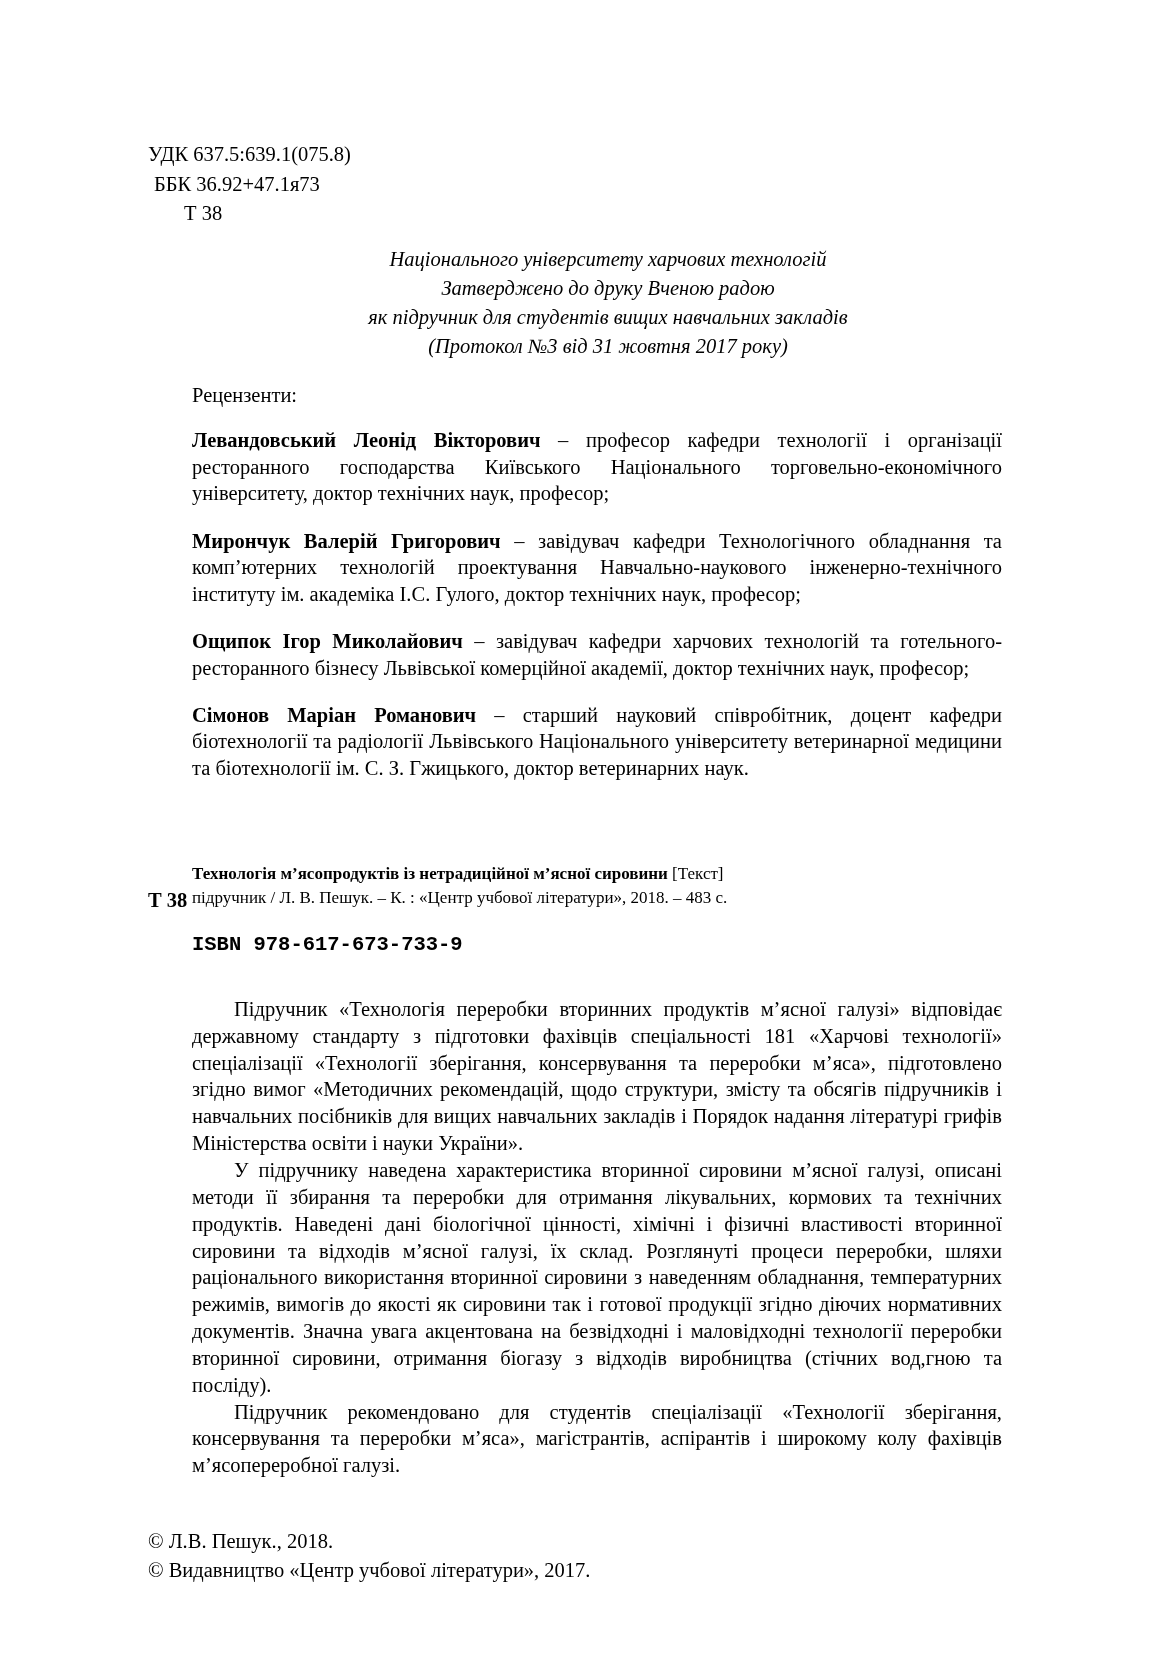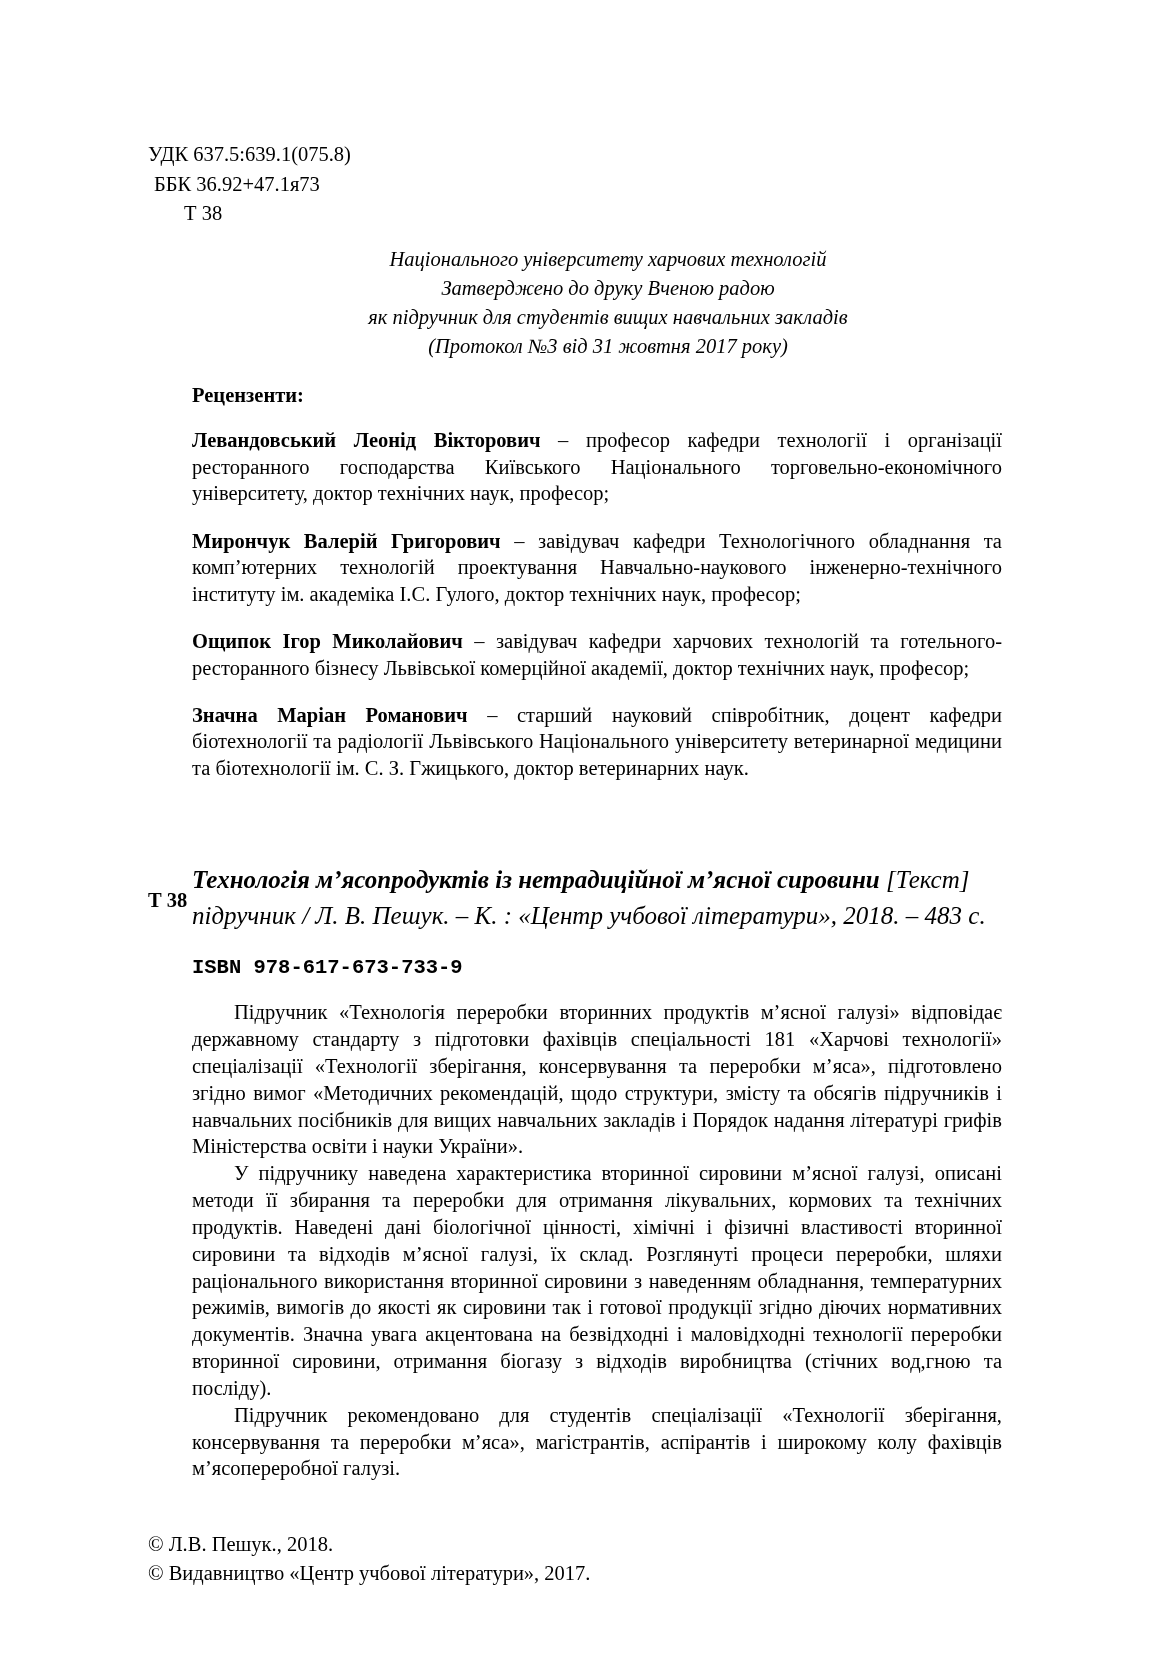--- a/index.html
+++ b/index.html
@@ -40,21 +40,21 @@
     text-align: center;
     font-style: italic;
     font-size: 20.5px;
     line-height: 1.42;
     padding-left: 60px;
   }
 
   .rec-heading {
     margin-top: 22px;
     margin-left: 44px;
-    font-weight: bold;
+    font-weight: normal;
     font-size: 20.5px;
   }
 
   .reviewers {
     margin-top: 4px;
     margin-left: 44px;
     margin-right: 6px;
   }
   .rev {
     font-size: 20.5px;
@@ -66,24 +66,23 @@
   .rev b {
     font-weight: bold;
   }
 
   .title-block {
     margin-top: 80px;
     margin-left: 44px;
     position: relative;
   }
   .title-line {
-    font-size: 25px;
+    font-size: 17px;
     line-height: 1.45;
     text-indent: 0;
-    font-style: italic;
   }
   .title-line .bold {
     font-weight: bold;
   }
   .t38-marker {
     position: absolute;
     left: -44px;
     top: 27px;
     font-weight: bold;
     font-size: 20.5px;
@@ -93,21 +92,21 @@
 
   .isbn {
     margin-top: 22px;
     margin-left: 44px;
     font-weight: bold;
     font-size: 20.5px;
     font-family: Liberation Mono, monospace;
   }
 
   .body-text {
-    margin-top: 20px;
+    margin-top: 40px;
     margin-left: 44px;
     margin-right: 6px;
   }
   .body-text p {
     margin: 0;
     font-size: 20.5px;
     line-height: 1.31;
     text-align: justify;
     text-justify: inter-word;
     text-indent: 42px;
@@ -138,21 +137,21 @@
     <div>як підручник для студентів вищих навчальних закладів</div>
     <div>(Протокол №3 від 31 жовтня 2017 року)</div>
   </div>
 
   <div class="rec-heading">Рецензенти:</div>
 
   <div class="reviewers">
     <p class="rev"><b>Левандовський Леонід Вікторович</b><span> – професор кафедри технології і організації ресторанного господарства Київського Національного торговельно-економічного університету, доктор технічних наук, професор;</span></p>
     <p class="rev"><b>Мирончук Валерій Григорович</b><span> – завідувач кафедри Технологічного обладнання та комп’ютерних технологій проектування Навчально-наукового інженерно-технічного інституту ім. академіка І.С. Гулого, доктор технічних наук, професор;</span></p>
     <p class="rev"><b>Ощипок Ігор Миколайович</b><span> – завідувач кафедри харчових технологій та готельного-ресторанного бізнесу Львівської комерційної академії, доктор технічних наук, професор;</span></p>
-    <p class="rev"><b>Значна Маріан Романович</b><span> – старший науковий співробітник, доцент кафедри біотехнології та радіології Львівського Національного університету ветеринарної медицини та біотехнології ім. С. З. Гжицького, доктор ветеринарних наук.</span></p>
+    <p class="rev"><b>Сімонов Маріан Романович</b><span> – старший науковий співробітник, доцент кафедри біотехнології та радіології Львівського Національного університету ветеринарної медицини та біотехнології ім. С. З. Гжицького, доктор ветеринарних наук.</span></p>
   </div>
 
   <div class="title-block">
     <span class="t38-marker">Т 38</span>
     <div class="title-line title-p1"><span class="bold">Технологія м’ясопродуктів із нетрадиційної м’ясної сировини</span><span> [Текст]</span></div>
     <div class="title-line title-p2">підручник / Л. В. Пешук. – К. : «Центр учбової літератури», 2018. – 483 с.</div>
   </div>
 
   <div class="isbn">ISBN 978-617-673-733-9</div>
 

